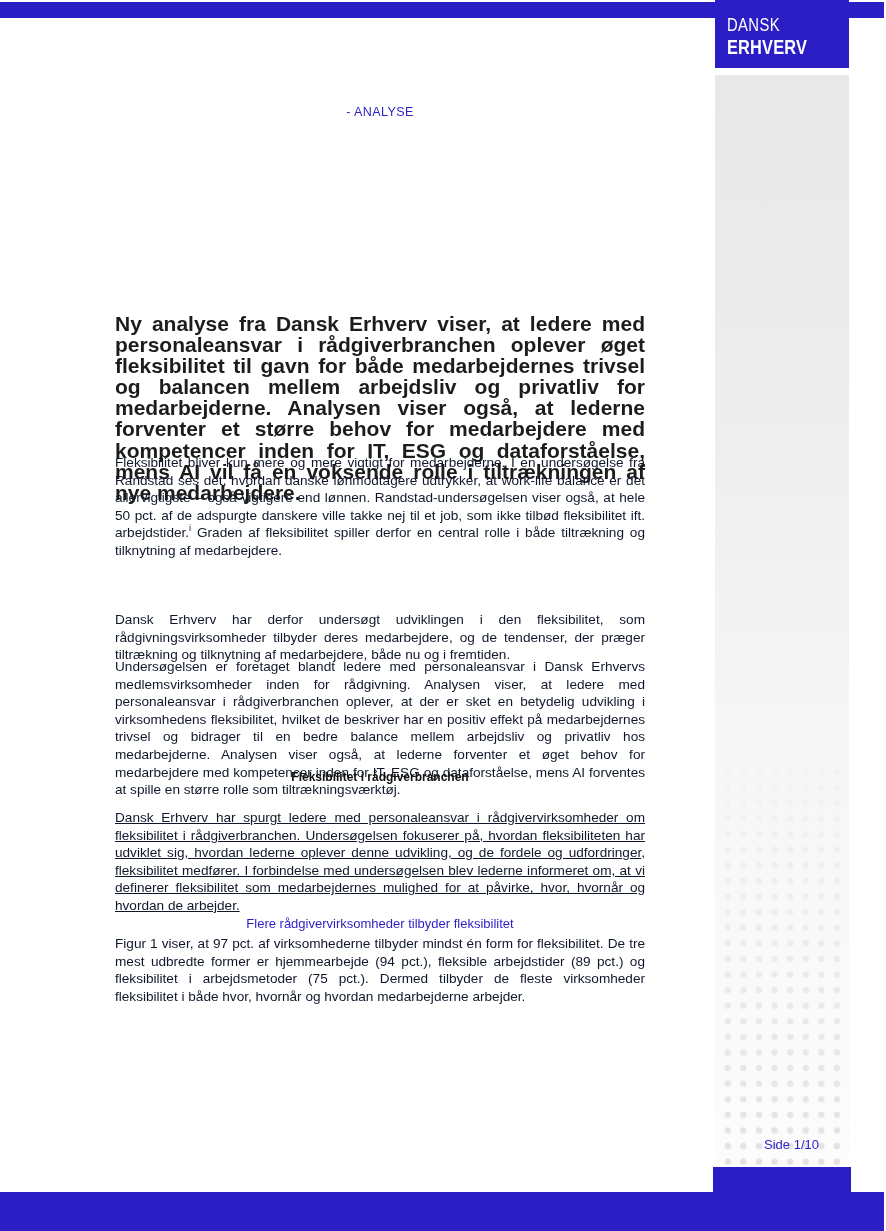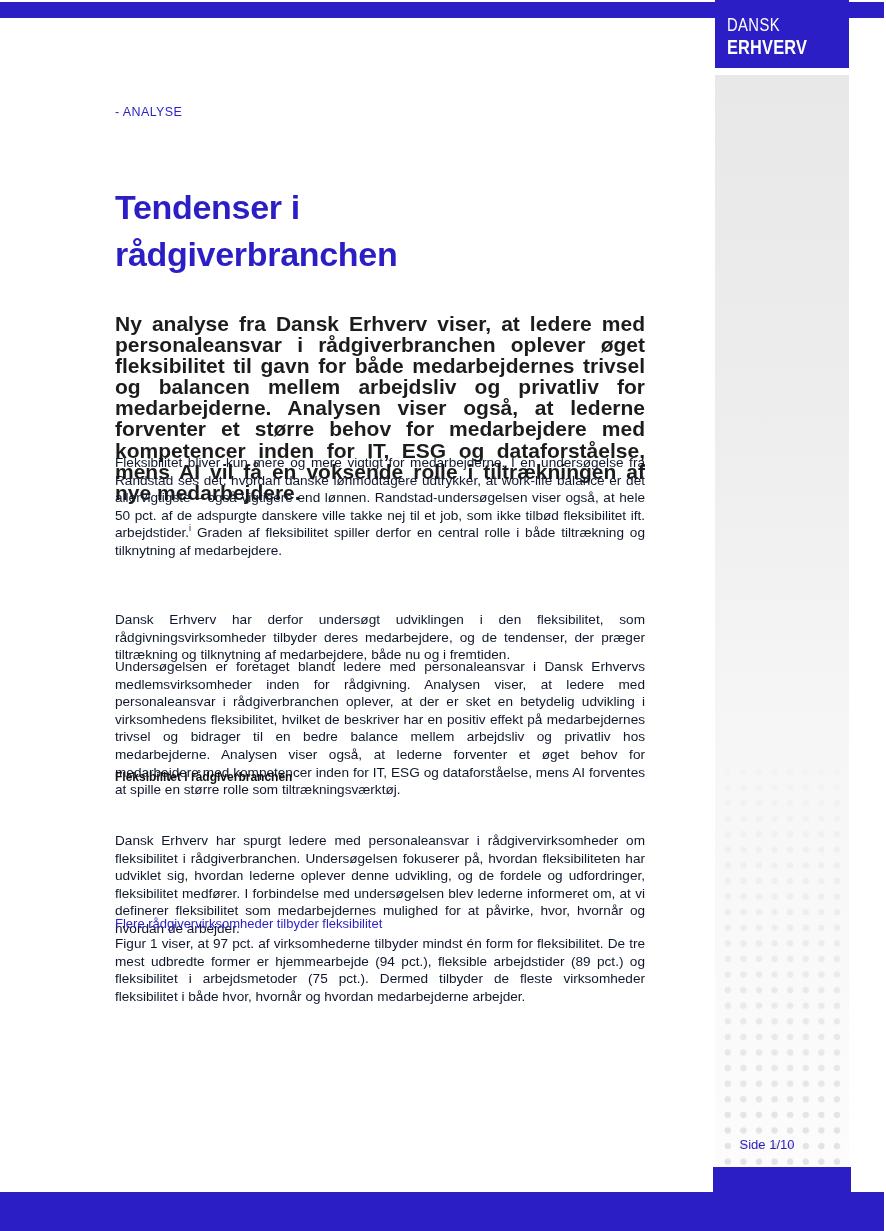--- a/index.html
+++ b/index.html
@@ -29,36 +29,36 @@
     transform:scaleX(.78);transform-origin:left center;white-space:nowrap;}
 
   
   .sidebar{left:715px;top:75px;width:134px;height:1092px;
     background:linear-gradient(180deg,#e8e8e8 0%,#ededed 30%,#f6f6f6 60%,#fcfcfc 100%);}
   .sidebar-dots{left:717px;top:760px;width:132px;height:405px;
     background-image:radial-gradient(circle,#e2e2e2 3px,rgba(226,226,226,0) 3.6px);
     background-size:15.6px 15.6px;background-position:3px 4px;
     -webkit-mask-image:linear-gradient(to bottom,rgba(0,0,0,.12),rgba(0,0,0,.55) 45%,#000 100%);
             mask-image:linear-gradient(to bottom,rgba(0,0,0,.12),rgba(0,0,0,.55) 45%,#000 100%);}
-  .page-num{left:715px;top:1137px;width:104px;text-align:center;
+  .page-num{left:715px;top:1137px;width:104px;text-align:right;
     font-size:13px;color:var(--blue);}
 
   
-  .content-col{left:115px;width:530px;}
+  .content-col{left:115px;width:530px;text-align:center;}
   .kicker{top:105px;font-size:12.5px;font-weight:400;letter-spacing:.4px;color:var(--blue);}
   .doc-title{top:184px;font-size:34px;line-height:47px;font-weight:700;
     letter-spacing:-.3px;color:var(--blue);}
   .intro{top:313px;font-size:21px;line-height:21.1px;font-weight:700;
     text-align:justify;hyphens:auto;}
   .bodytext{font-size:13.6px;line-height:17.6px;text-align:justify;hyphens:auto;color:#0f172a;}
   .p1{top:454px;}
   .p2{top:611px;}
   .p3{top:658px;}
   .section-heading{top:770px;font-size:12px;font-weight:700;color:#111;}
-  .p4{top:832px;}
+  .p4{top:809px;text-decoration:underline;}
   .subheading{top:916px;font-size:13px;font-weight:500;color:var(--blue);}
   .p5{top:935px;}
   sup{font-size:9px;vertical-align:super;line-height:0;}
 </style>
 </head>
 <body>
 
 <div class="abs top-bar"></div>
 
 <div class="abs logo-box">
@@ -70,22 +70,21 @@
 
 <div class="abs sidebar"></div>
 <div class="abs sidebar-dots"></div>
 <div class="abs page-num">Side 1/10</div>
 <div class="abs sidebar-block"></div>
 <div class="abs footer-bar"></div>
 
 <div class="abs content-col kicker">- ANALYSE</div>
 
 <h1 class="abs content-col doc-title">
-  <span>Tendenser i</span><br>
-  <span>rådgiverbranchen</span>
+  <br>
 </h1>
 
 <p class="abs content-col intro">Ny analyse fra Dansk Erhverv viser, at ledere med personaleansvar i rådgiverbranchen oplever øget fleksibilitet til gavn for både medarbejdernes trivsel og balancen mellem arbejdsliv og privatliv for medarbejderne. Analysen viser også, at lederne forventer et større behov for medarbejdere med kompetencer inden for IT, ESG og dataforståelse, mens AI vil få en voksende rolle i tiltrækningen af nye medarbejdere.</p>
 
 <p class="abs content-col bodytext p1"><span>Fleksibilitet bliver kun mere og mere vigtigt for medarbejderne. I en undersøgelse fra Randstad ses det, hvordan danske lønmodtagere udtrykker, at work-life balance er det allervigtigste – også vigtigere end lønnen. Randstad-undersøgelsen viser også, at hele 50 pct. af de adspurgte danskere ville takke nej til et job, som ikke tilbød fleksibilitet ift. arbejdstider.</span><sup>i</sup><span> Graden af fleksibilitet spiller derfor en central rolle i både tiltrækning og tilknytning af medarbejdere.</span></p>
 
 <p class="abs content-col bodytext p2">Dansk Erhverv har derfor undersøgt udviklingen i den fleksibilitet, som rådgivningsvirksomheder tilbyder deres medarbejdere, og de tendenser, der præger tiltrækning og tilknytning af medarbejdere, både nu og i fremtiden.</p>
 
 <p class="abs content-col bodytext p3">Undersøgelsen er foretaget blandt ledere med personaleansvar i Dansk Erhvervs medlemsvirksomheder inden for rådgivning. Analysen viser, at ledere med personaleansvar i rådgiverbranchen oplever, at der er sket en betydelig udvikling i virksomhedens fleksibilitet, hvilket de beskriver har en positiv effekt på medarbejdernes trivsel og bidrager til en bedre balance mellem arbejdsliv og privatliv hos medarbejderne. Analysen viser også, at lederne forventer et øget behov for medarbejdere med kompetencer inden for IT, ESG og dataforståelse, mens AI forventes at spille en større rolle som tiltrækningsværktøj.</p>
 

